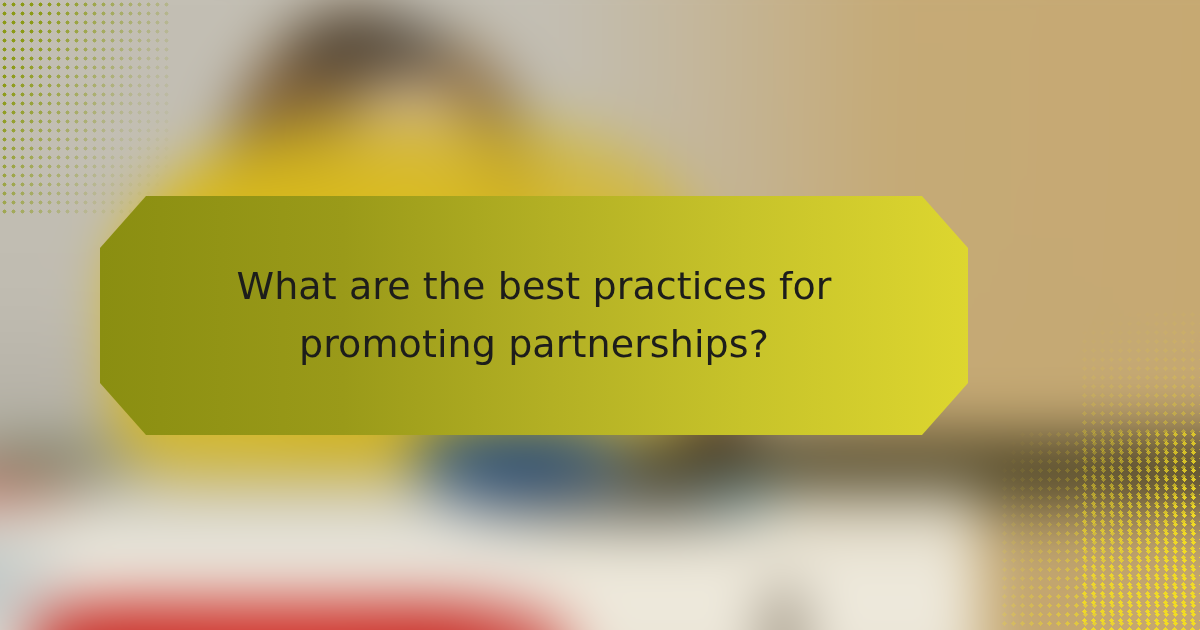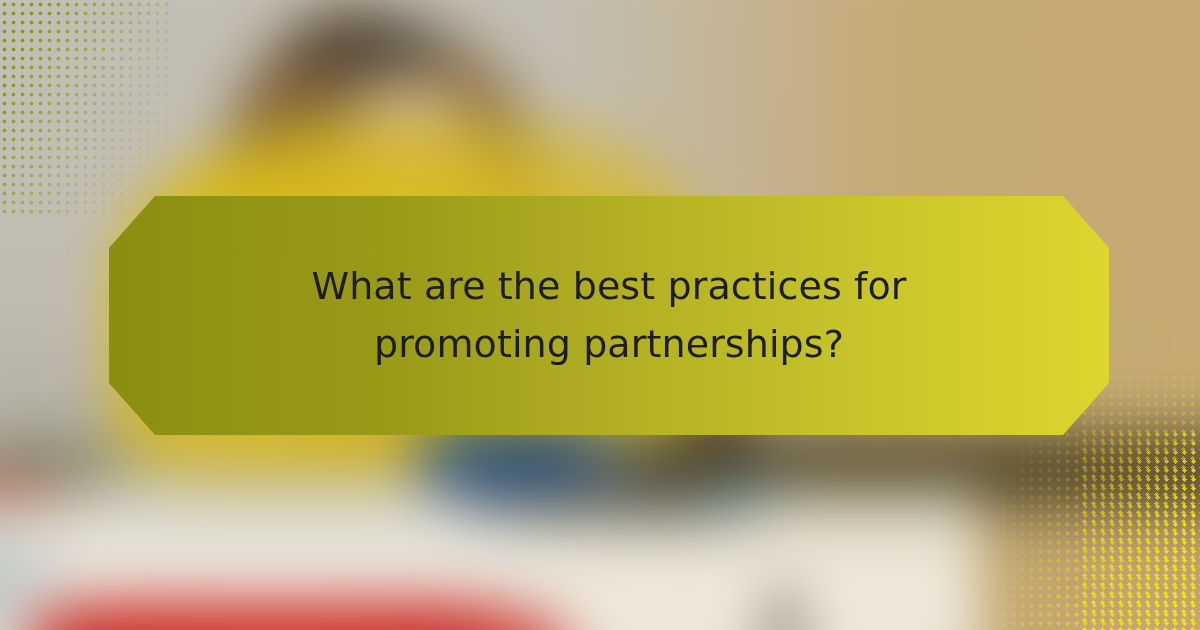--- a/index.html
+++ b/index.html
@@ -355,23 +355,23 @@
         rgba(0,0,0,1) 0%,
         rgba(0,0,0,0.9) 22%,
         rgba(0,0,0,0.5) 48%,
         rgba(0,0,0,0.16) 74%,
         rgba(0,0,0,0) 96%);
   }
 
   
   .banner {
     position: absolute;
-    left: 109px;
+    left: 100px;
     top: 196px;
-    width: 1000px;
+    width: 868px;
     height: 239px;
     background: linear-gradient(90deg, #8a8e11 0%, #9a9a19 28%, #b3b024 52%, #c7c32a 74%, #ddd62f 100%);
     -webkit-clip-path: polygon(
       46px 0,
       calc(100% - 46px) 0,
       100% 52px,
       100% calc(100% - 52px),
       calc(100% - 46px) 100%,
       46px 100%,
       0 calc(100% - 52px),

